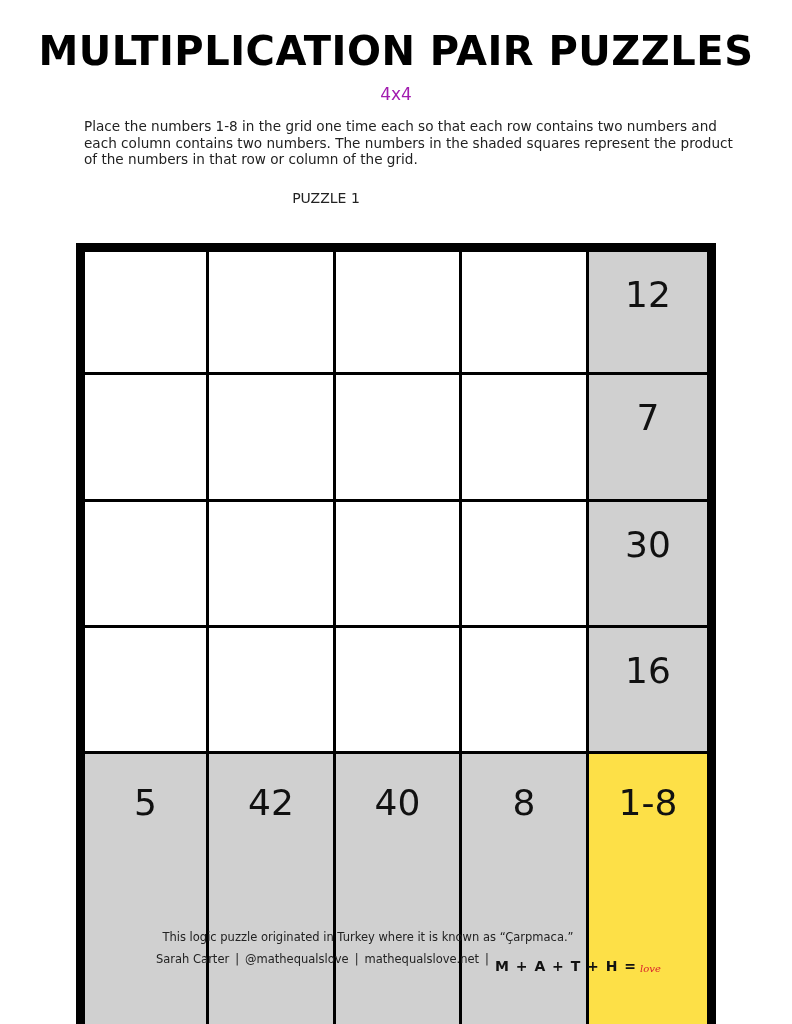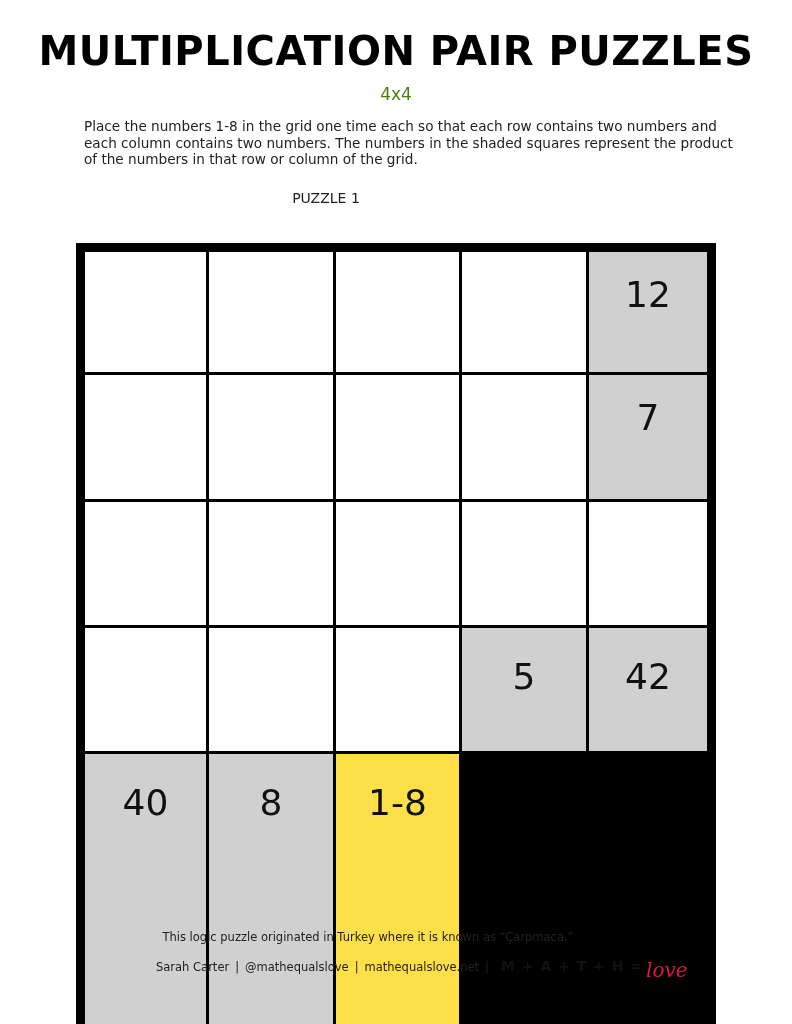--- a/index.html
+++ b/index.html
@@ -28,21 +28,21 @@
       color: #000;
       line-height: 50px;
     }
     .subtitle {
       position: absolute;
       left: 0;
       top: 84px;
       width: 792px;
       text-align: center;
       font-size: 17px;
-      color: #4d7c0f;
+      color: #a21caf;
     }
     .instructions {
       position: absolute;
       left: 72px;
       top: 118px;
       width: 660px;
       font-size: 13.6px;
       line-height: 16.5px;
       color: #222;
       margin-left: 12px;
@@ -115,35 +115,35 @@
       color: #222;
       white-space: nowrap;
       display: flex;
       align-items: flex-end;
     }
     .footer-line2 .sep {
       margin: 0 6px;
     }
     .logo {
       display: inline-flex;
-      margin-left: 6px;
+      align-items: flex-end;
       position: relative;
       top: 8px;
     }
     .logo .math {
       font-weight: bold;
       font-size: 14px;
       color: #111;
       letter-spacing: 1px;
     }
     .logo .love {
       font-family: "DejaVu Serif", serif;
       font-style: italic;
       color: #d81e2c;
-      font-size: 20px;
+      font-size: 10px;
       margin-left: 3px;
     }
   </style>
 </head>
 <body>
 
 <div class="title">MULTIPLICATION PAIR PUZZLES</div>
 <div class="subtitle">4x4</div>
 <div class="instructions">Place the numbers 1-8 in the grid one time each so that each row contains two numbers and each column contains two numbers. The numbers in the shaded squares represent the product of the numbers in that row or column of the grid.</div>
 <div class="puzzle-label">PUZZLE 1</div>
@@ -159,25 +159,27 @@
   <div class="cell input"></div>
   <div class="cell input"></div>
   <div class="cell input"></div>
   <div class="cell input"></div>
   <div class="cell clue">7</div>
 
   <div class="cell input"></div>
   <div class="cell input"></div>
   <div class="cell input"></div>
   <div class="cell input"></div>
+  <div class="cell clue">30</div>
 
   <div class="cell input"></div>
   <div class="cell input"></div>
   <div class="cell input"></div>
   <div class="cell input"></div>
+  <div class="cell clue">16</div>
 
   <div class="cell clue bottom">5</div>
   <div class="cell clue bottom">42</div>
   <div class="cell clue bottom">40</div>
   <div class="cell clue bottom">8</div>
   <div class="cell legend">1-8</div>
 </div>
 
 <div class="footer-line1">This logic puzzle originated in Turkey where it is known as “Çarpmaca.”</div>
 

